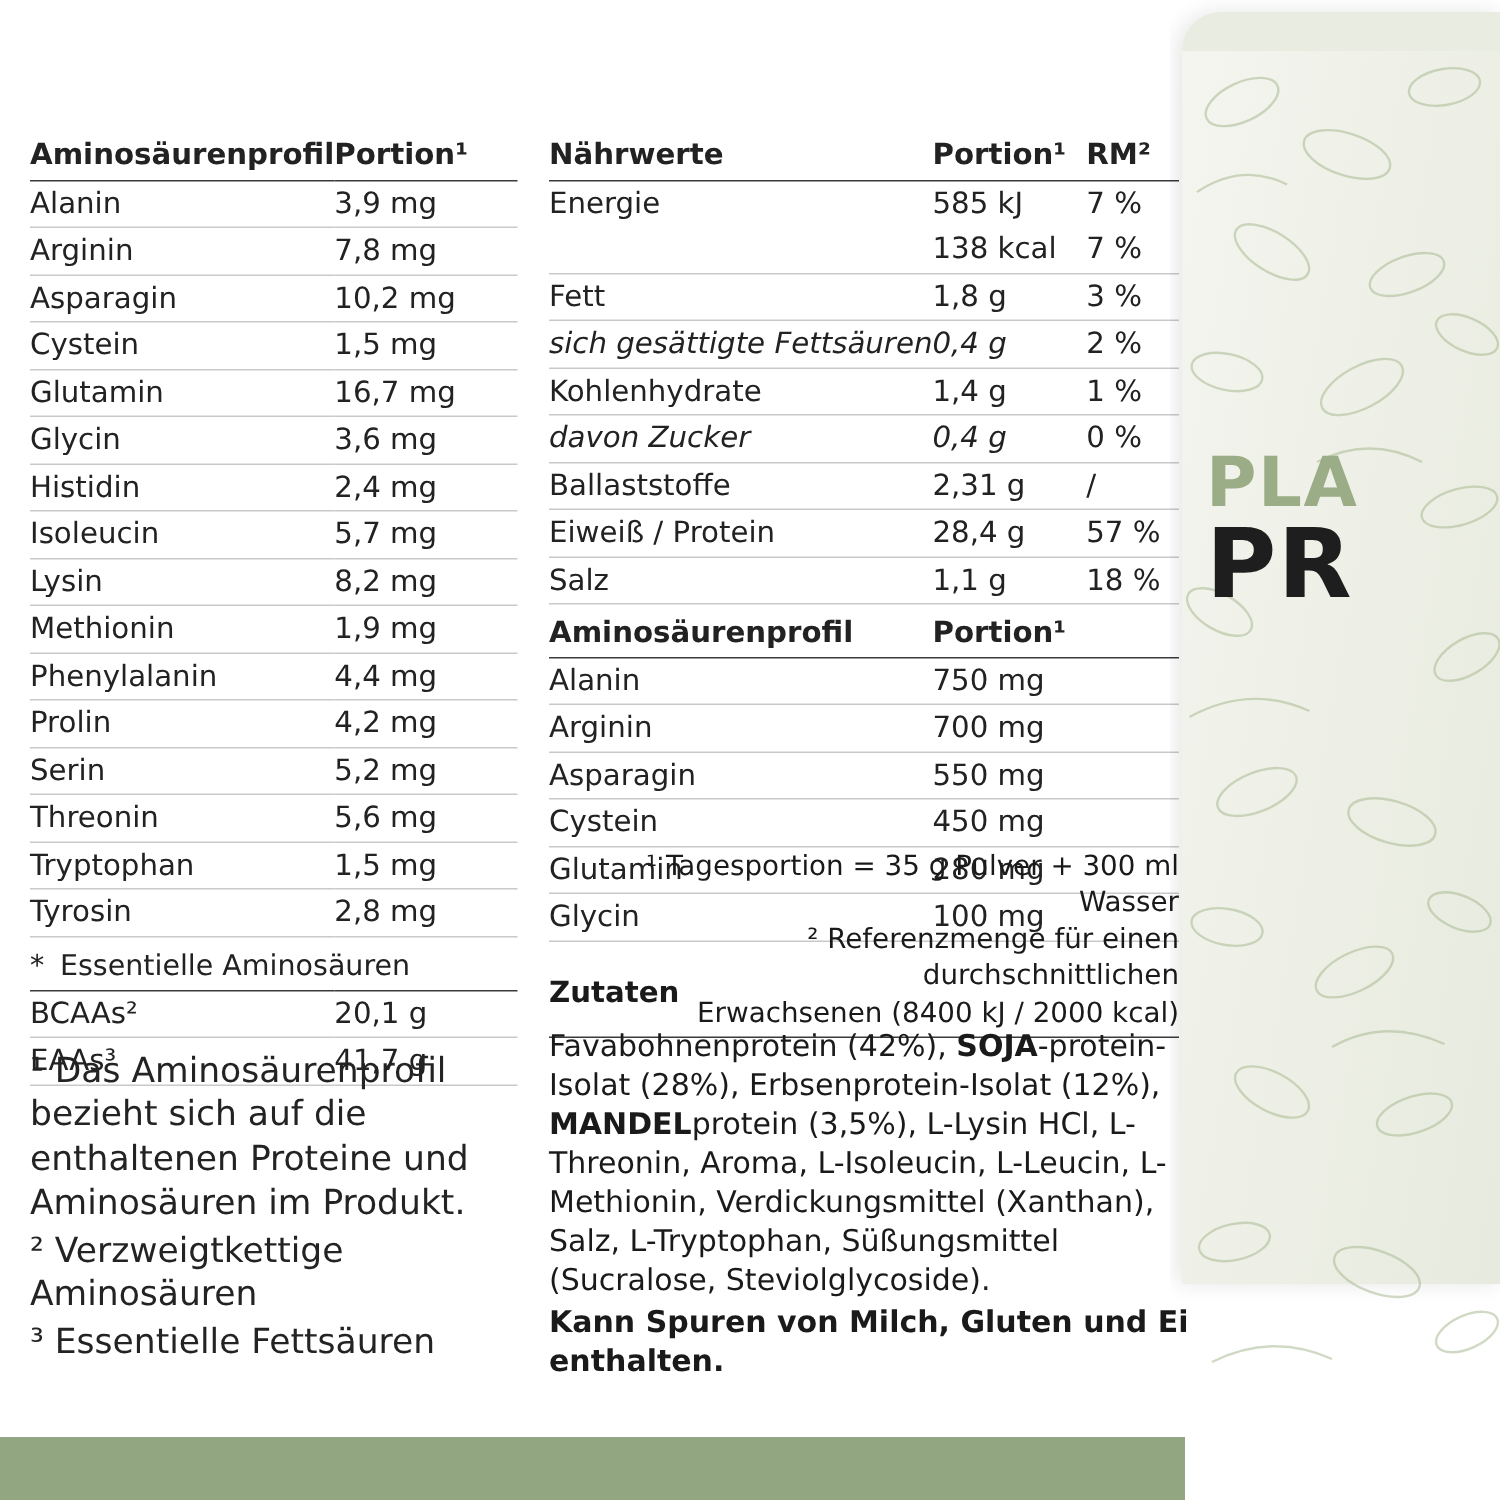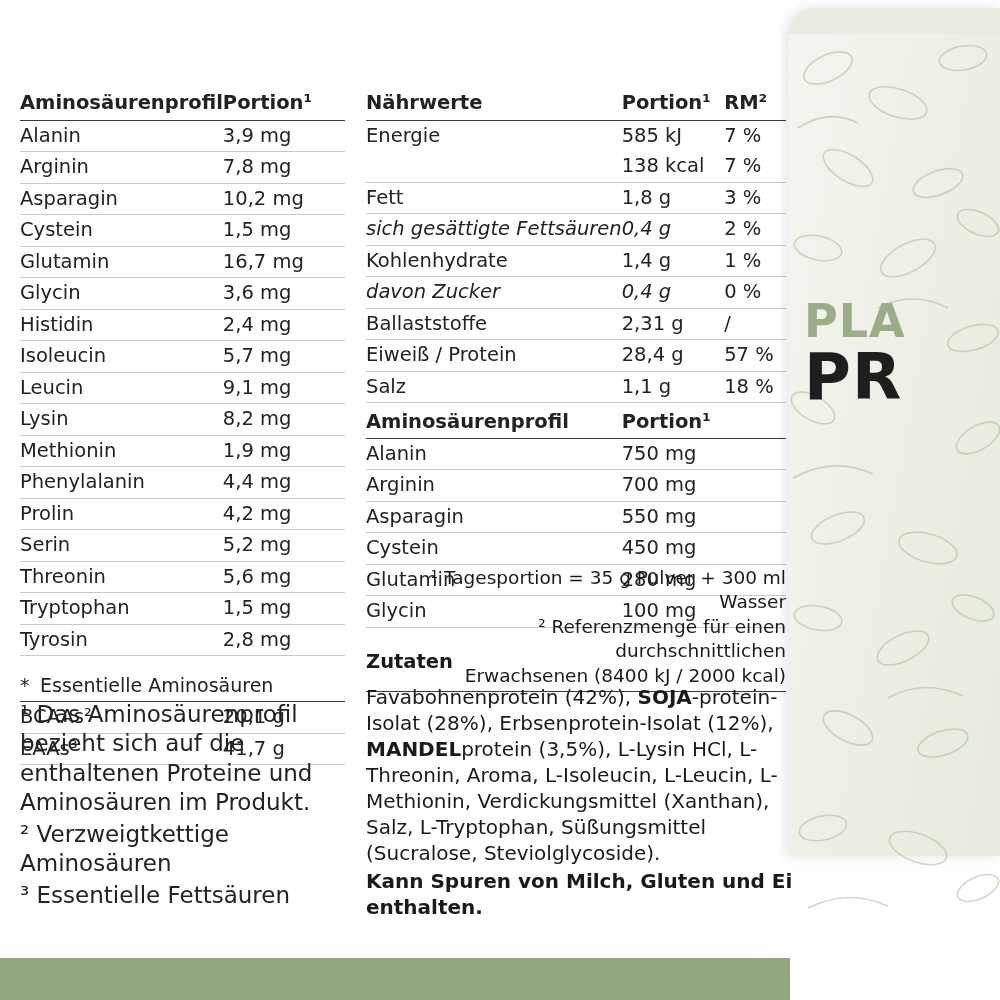--- a/index.html
+++ b/index.html
@@ -129,21 +129,21 @@
   
   #left-col {
     left: 20px;
     top: 88px;
     width: 325px;
   }
   #left-col .tbl td:first-child { width: 62%; }
   .essential-note td {
     border-bottom: 1px solid #3a3a3a;
     font-size: 19px;
-    padding-top: 20px;
+    padding-top: 10px;
   }
   .star {
     display: inline-block;
     width: 20px;
   }
   .footnotes {
     position: absolute;
     left: 20px;
     top: 700px;
     width: 330px;
@@ -238,24 +238,20 @@
           <td>Glycin</td>
           <td class="num">3,6 mg</td>
         </tr>
       <tr>
           <td>Histidin</td>
           <td class="num">2,4 mg</td>
         </tr>
       <tr>
           <td>Isoleucin</td>
           <td class="num">5,7 mg</td>
-        </tr>
-      <tr>
-          <td>Leucin</td>
-          <td class="num">9,1 mg</td>
         </tr>
       <tr>
           <td>Lysin</td>
           <td class="num">8,2 mg</td>
         </tr>
       <tr>
           <td>Methionin</td>
           <td class="num">1,9 mg</td>
         </tr>
       <tr>

